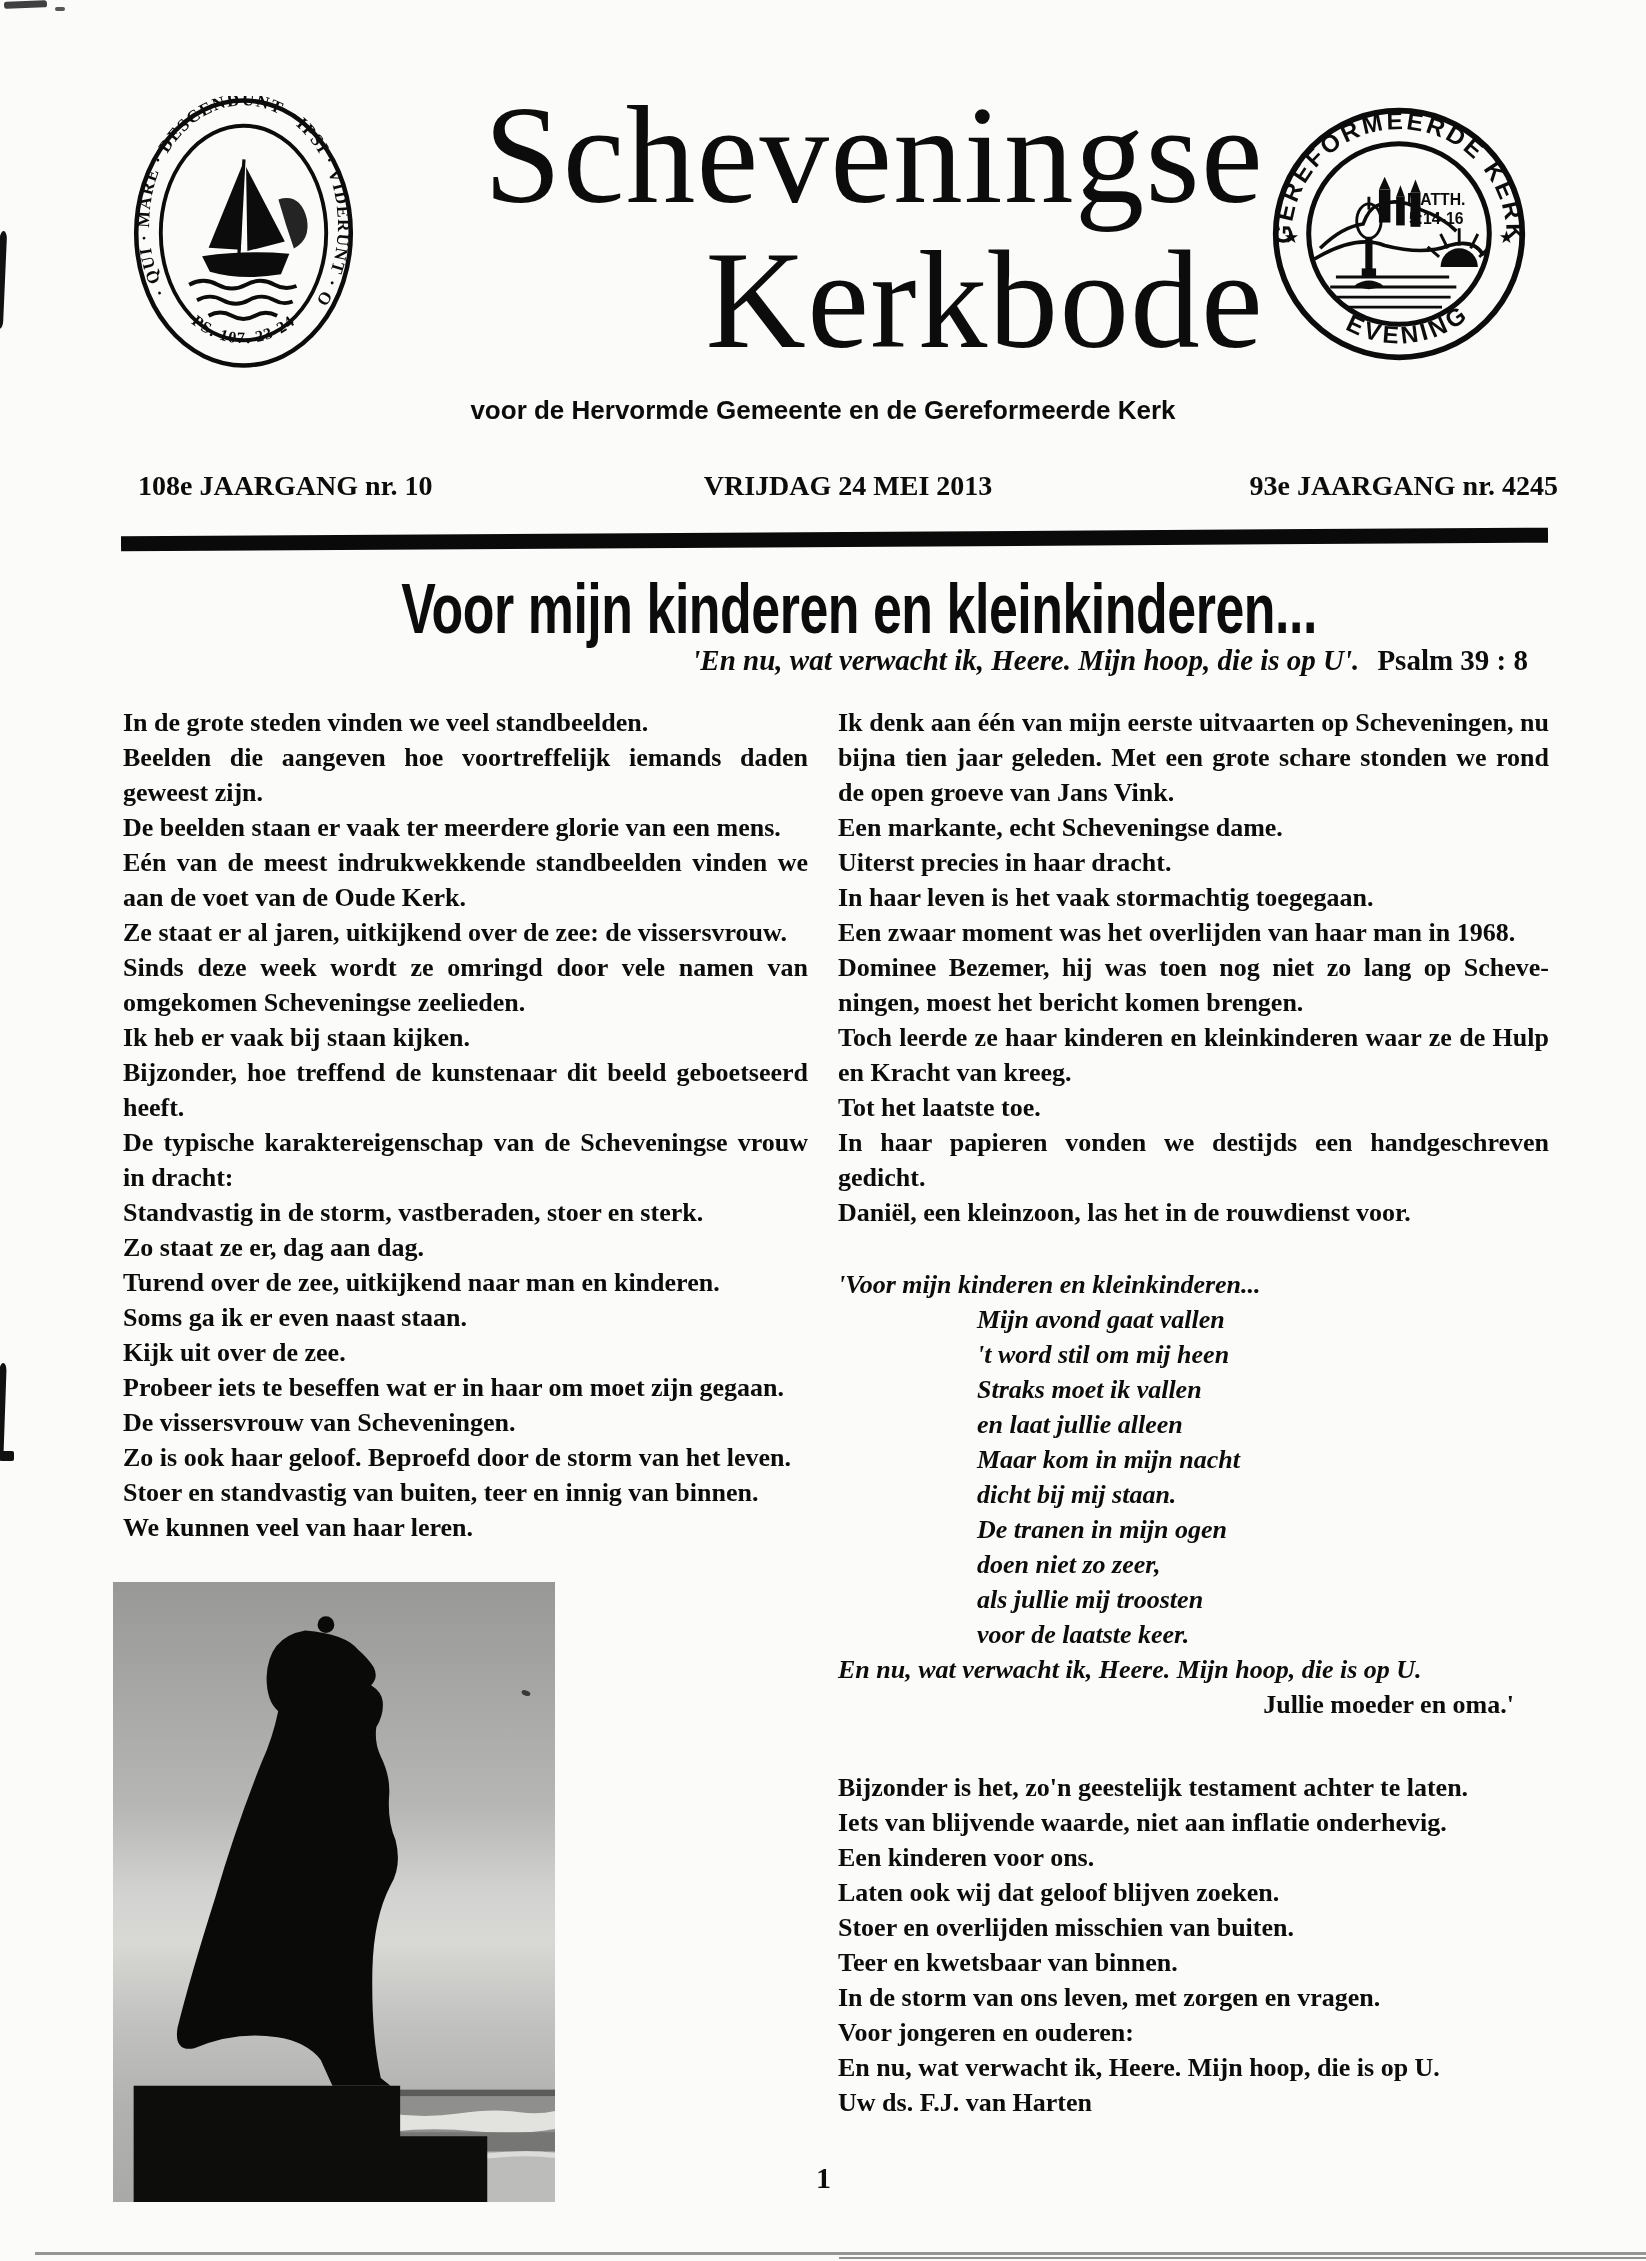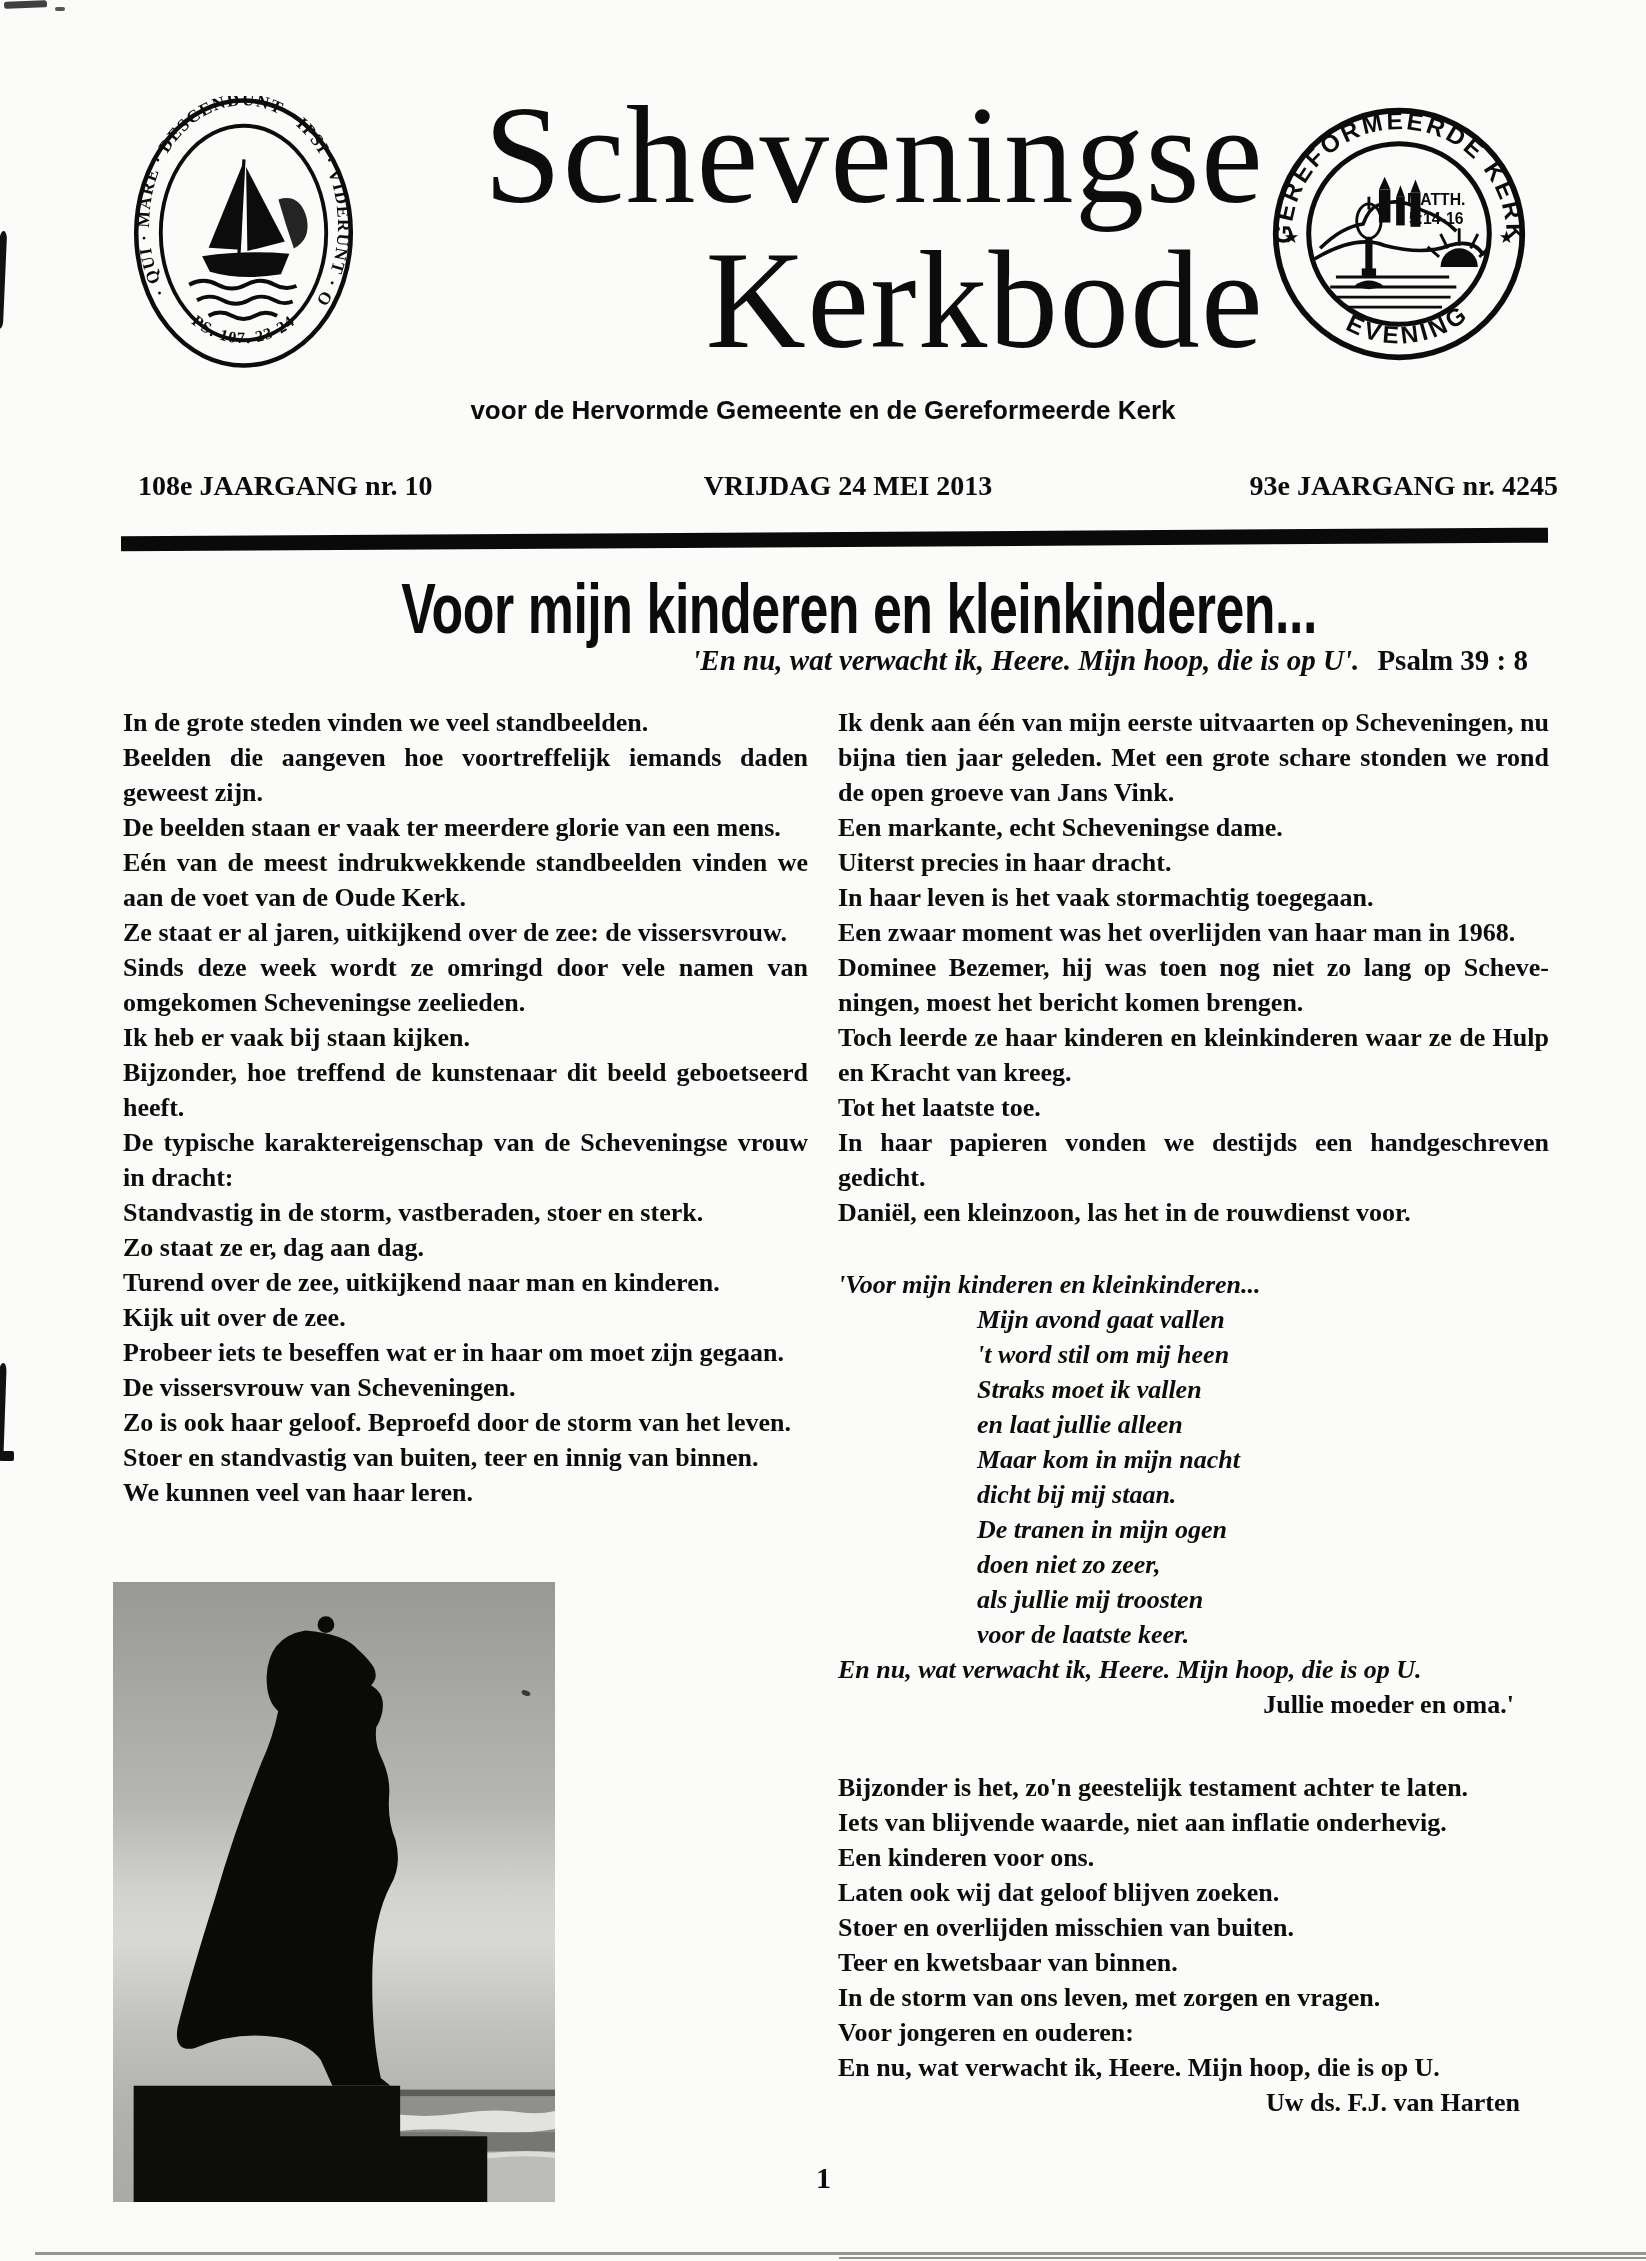--- a/index.html
+++ b/index.html
@@ -35,21 +35,21 @@
   .col-right{left:838px;width:711px;}
   .para{margin:0;hyphens:manual;}
 
   .poem{margin-top:37px;font-style:italic;}
   .poem-open{margin:0;}
   .poem-line{margin:0;padding-left:139px;}
   .poem-close{margin:0;}
   .poem-sign{margin:0;font-style:normal;text-align:right;padding-right:35px;}
 
   .conclusion{margin-top:48px;}
-  .concl-sign{margin:0;text-align:right;padding-right:29px;}
+  .concl-sign{margin:0;padding-right:29px;}
 
   
   .photo{position:absolute;left:113px;top:1582px;width:442px;height:620px;}
   .photo svg{display:block;width:100%;height:100%;}
 
   .page-number{position:absolute;left:0;top:2161px;width:1647px;text-align:center;
                font-size:30px;font-weight:bold;}
 
   
   .artifact{position:absolute;background:#111;}
@@ -184,20 +184,21 @@
       <p class="para">De beelden staan er vaak ter meerdere glorie van een mens.</p>
       <p class="para">Eén van de meest indrukwekkende standbeelden vinden we aan de voet van de Oude Kerk.</p>
       <p class="para">Ze staat er al jaren, uitkijkend over de zee: de vissersvrouw.</p>
       <p class="para">Sinds deze week wordt ze omringd door vele namen van omgekomen Scheveningse zeelieden.</p>
       <p class="para">Ik heb er vaak bij staan kijken.</p>
       <p class="para">Bijzonder, hoe treffend de kunstenaar dit beeld geboetseerd heeft.</p>
       <p class="para">De typische karaktereigenschap van de Scheveningse vrouw in dracht:</p>
       <p class="para">Standvastig in de storm, vastberaden, stoer en sterk.</p>
       <p class="para">Zo staat ze er, dag aan dag.</p>
       <p class="para">Turend over de zee, uitkijkend naar man en kinderen.</p>
+      <p class="para">Soms ga ik er even naast staan.</p>
       <p class="para">Kijk uit over de zee.</p>
       <p class="para">Probeer iets te beseffen wat er in haar om moet zijn gegaan.</p>
       <p class="para">De vissersvrouw van Scheveningen.</p>
       <p class="para">Zo is ook haar geloof. Beproefd door de storm van het leven.</p>
       <p class="para">Stoer en standvastig van buiten, teer en innig van binnen.</p>
       <p class="para">We kunnen veel van haar leren.</p>
     </div>
 
   <div class="col col-right">
     <div>

